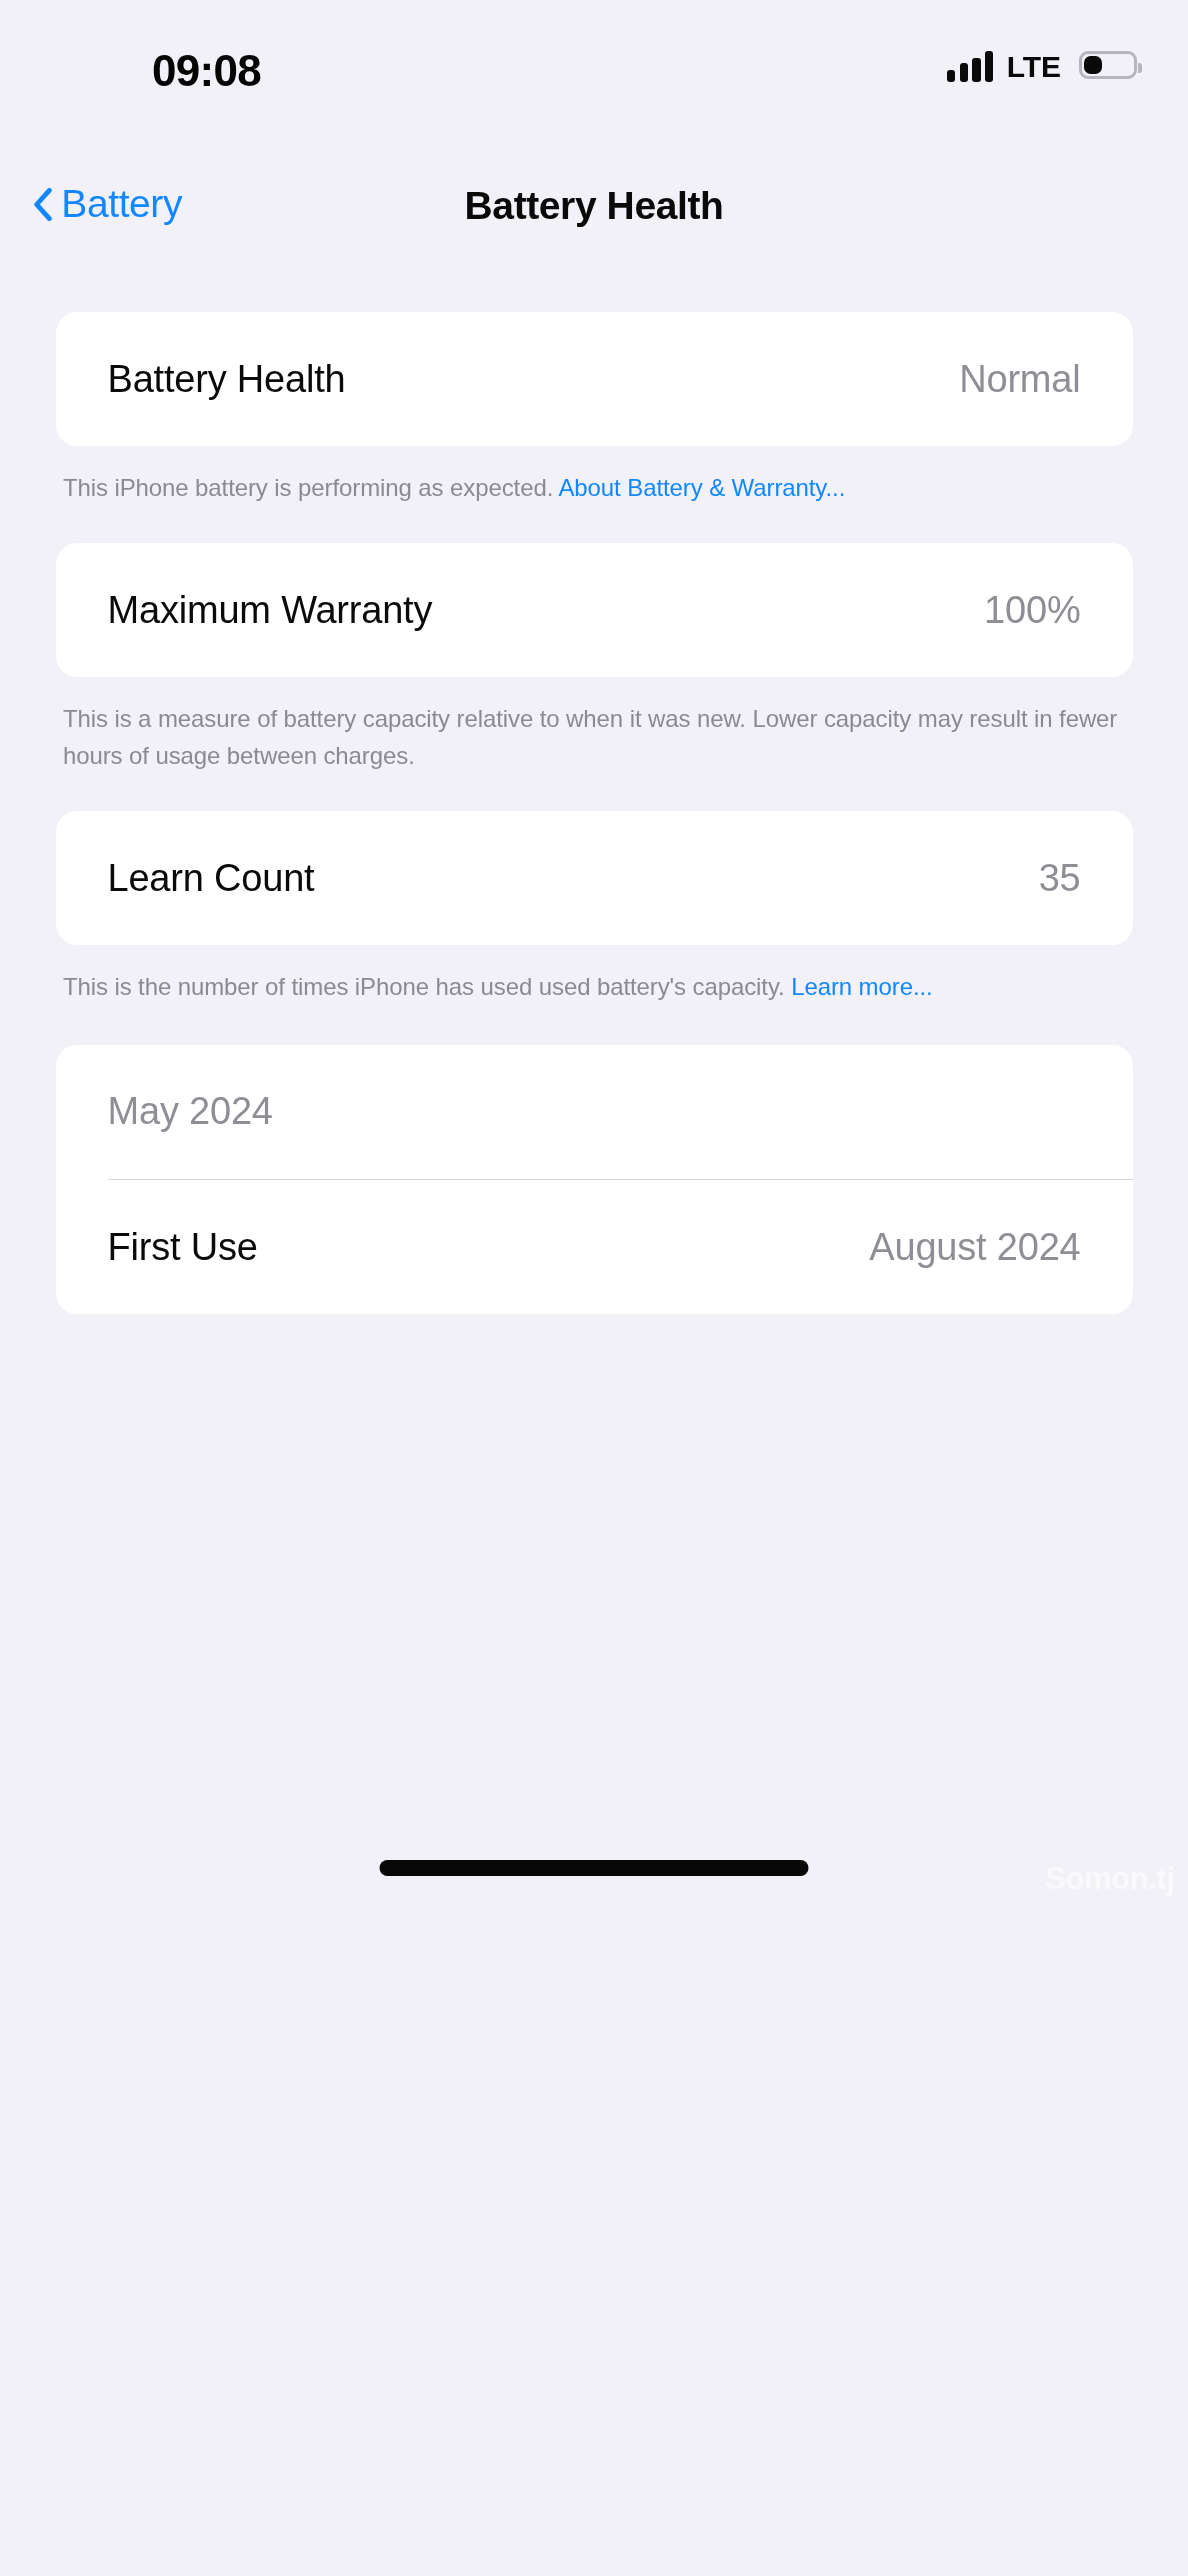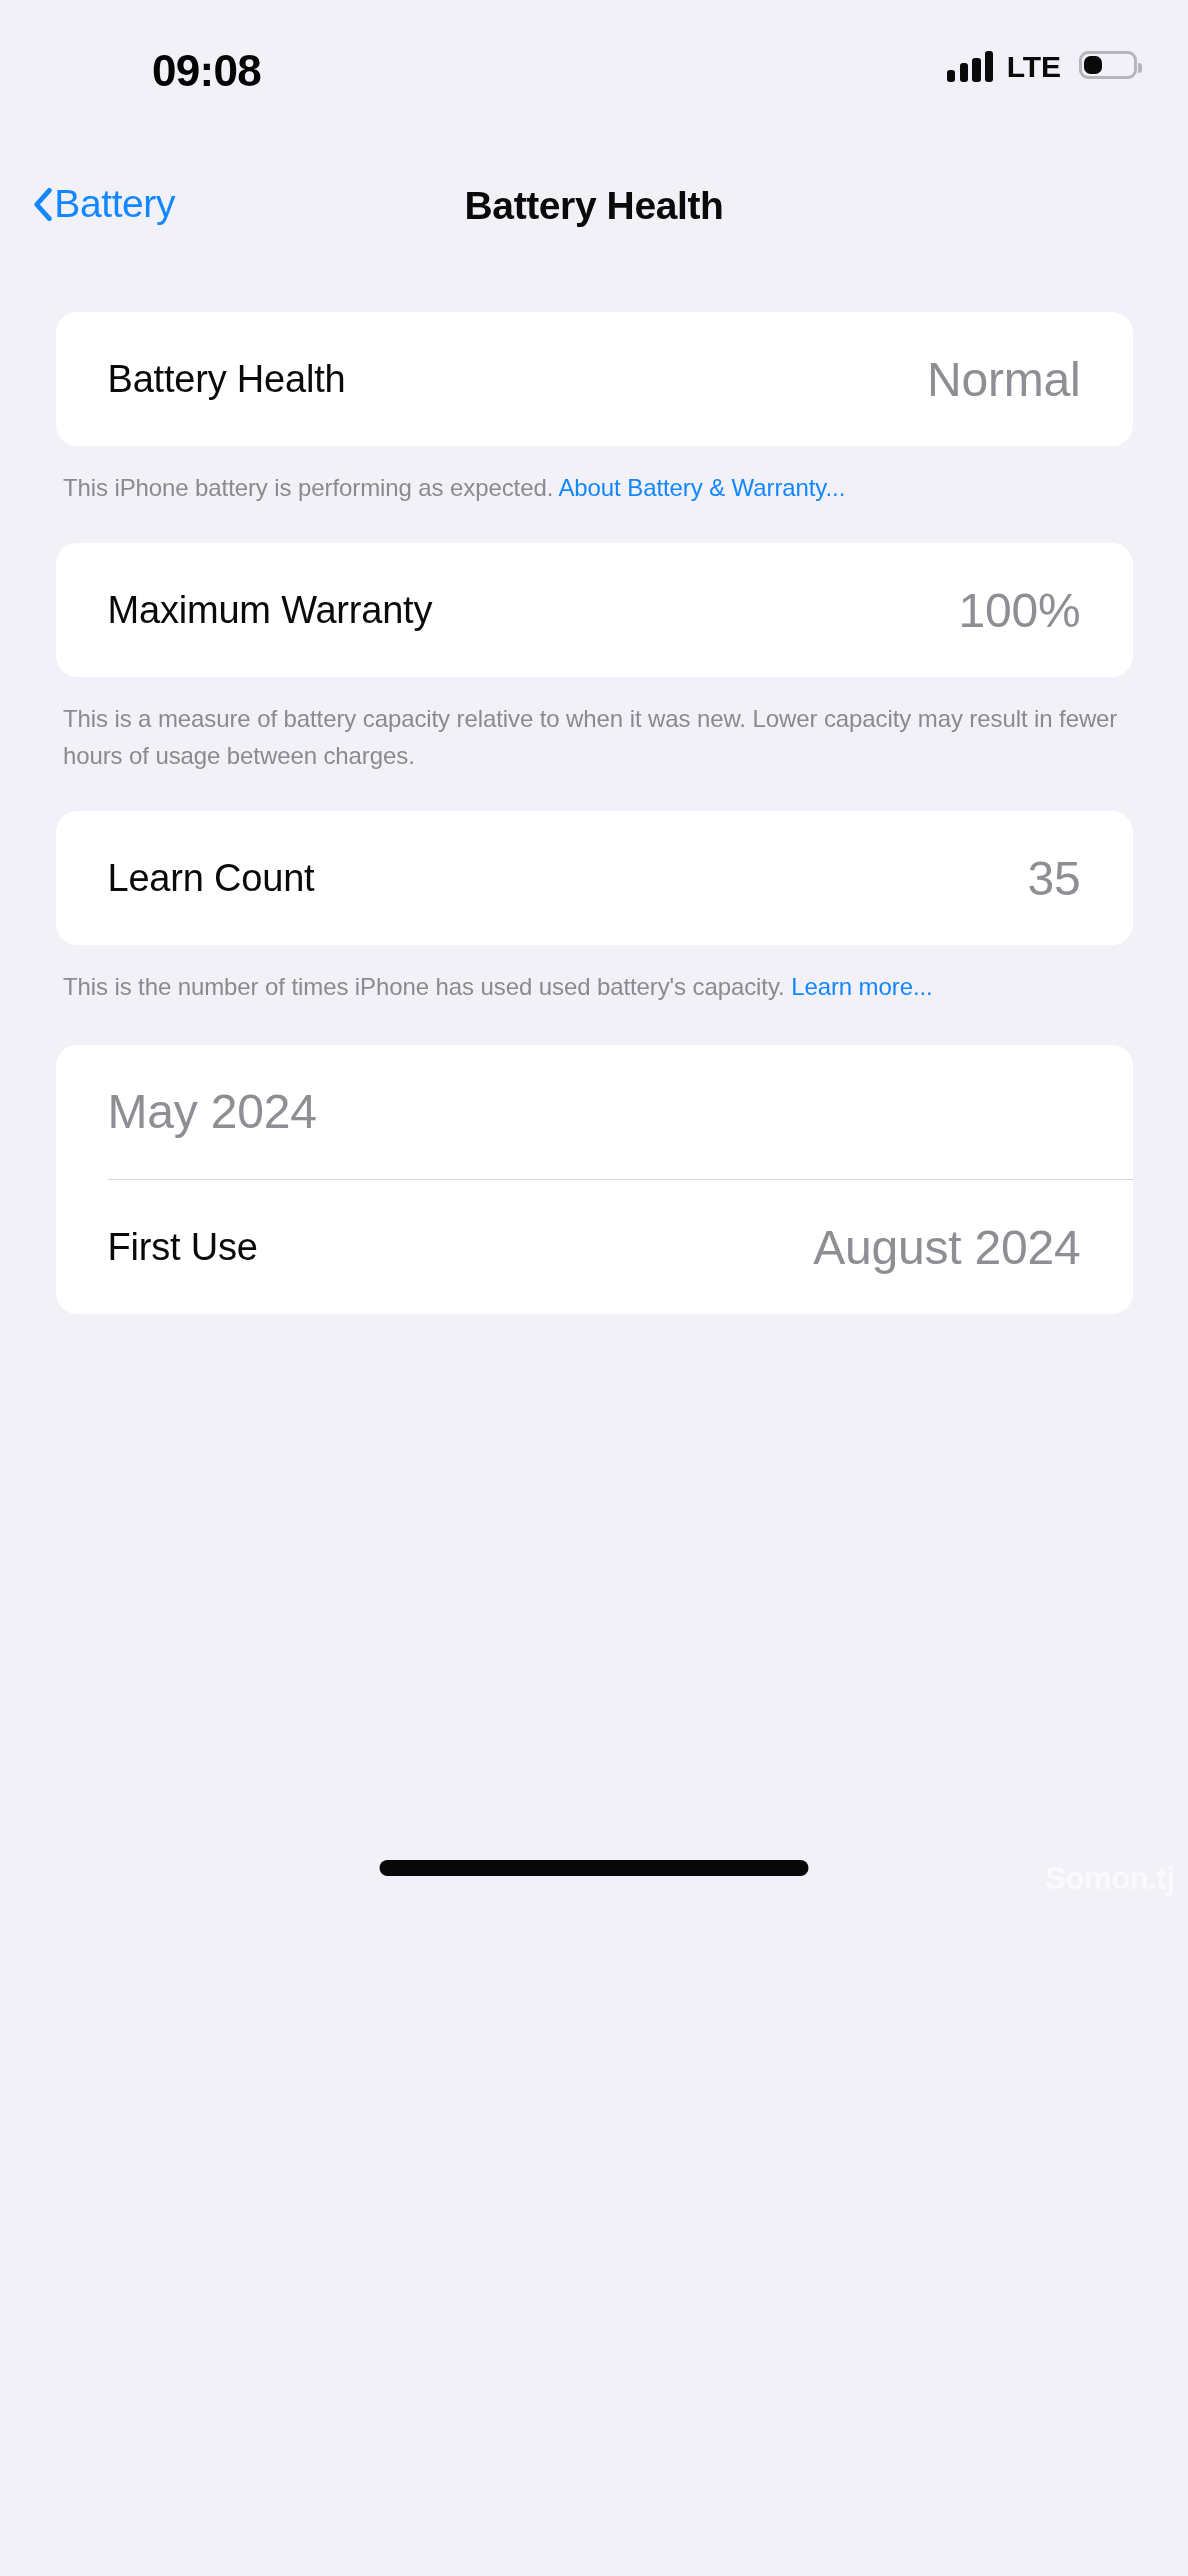--- a/index.html
+++ b/index.html
@@ -84,21 +84,21 @@
   .navbar {
     position:absolute;
     top:172px; left:0;
     width:1188px; height:82px;
   }
   .back-button {
     position:absolute;
     left:33px; top:10.4px;
     display:flex;
     align-items:center;
-    gap:2px;
+    gap:9px;
     cursor:pointer;
   }
   .chev {
     display:block;
     width:19.3px; height:33px;
   }
   .back-label {
     font-size:39px;
     color:#1287ff;
     letter-spacing:-0.4px;
@@ -133,21 +133,21 @@
     justify-content:space-between;
     height:134px;
     padding:0 52px;
   }
   .row-label {
     font-size:38px;
     color:#0a0a0a;
     letter-spacing:-0.2px;
   }
   .row-value {
-    font-size:48px;
+    font-size:38px;
     color:#8e8e94;
     letter-spacing:-0.2px;
   }
   .row-divider {
     height:1.5px;
     background:#d5d5da;
     margin-left:52px;
   }
   .footer-text {
     width:1077px;

